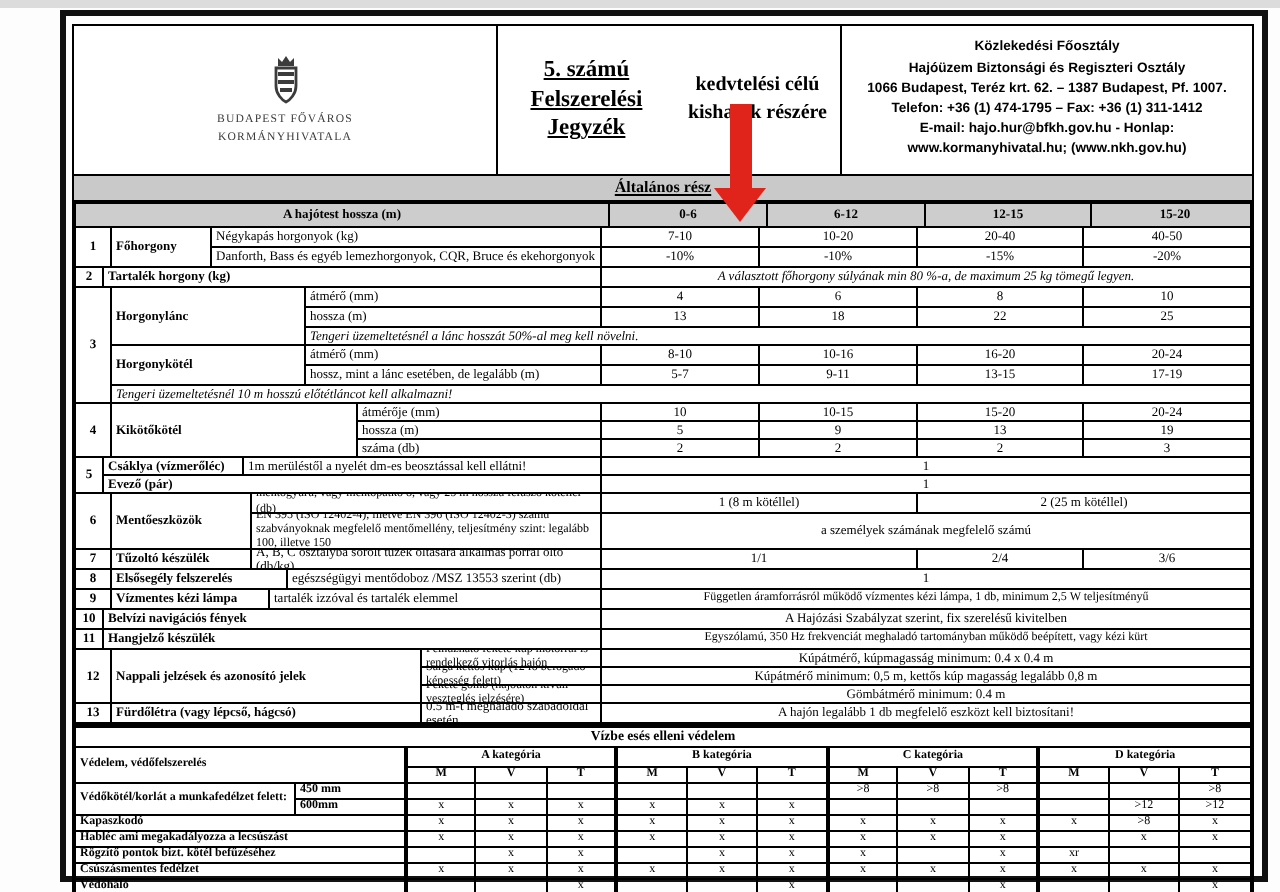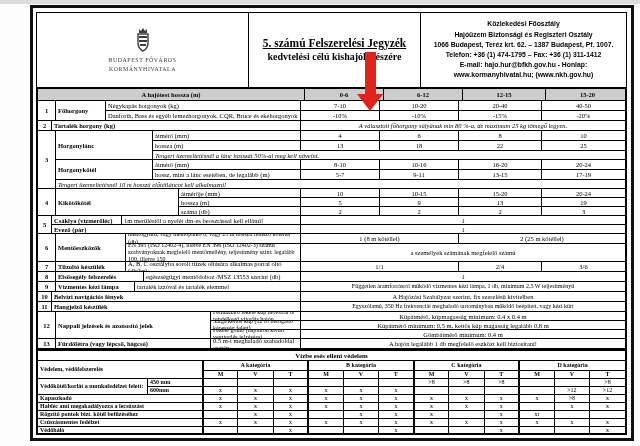--- a/index.html
+++ b/index.html
@@ -6,21 +6,21 @@
   body{width:640px;height:446px;background:#fdfdfd;position:relative;overflow:hidden;
        font-family:"Liberation Serif","DejaVu Serif",serif;color:#000;}
   .topstrip{position:absolute;left:0;top:0;width:640px;height:4px;background:#dcdcdc;}
   .doc{position:absolute;left:30px;top:5px;width:604px;height:436px;background:#fff;
        border:3px solid #111;box-sizing:border-box;padding:4px 3px 0 3px;}
   
   .hd{display:flex;width:591px;height:76px;border:1px solid #000;box-sizing:border-box;}
   .hbox{box-sizing:border-box;height:100%;}
   .hleft{width:212px;border-right:1px solid #000;display:flex;flex-direction:column;
          align-items:center;justify-content:center;}
-  .hmid{width:172px;border-right:1px solid #000;display:flex;flex-direction:column;
+  .hmid{width:172px;border-right:1px solid #000;display:flex;flex-direction:row;
         align-items:center;justify-content:center;text-align:center;}
   .hright{flex:1;display:flex;flex-direction:column;align-items:center;justify-content:center;
           text-align:center;font-weight:bold;font-size:6.8px;line-height:1.5;font-family:"Liberation Sans",sans-serif;}
   .orgname{font-size:5.8px;letter-spacing:.6px;color:#3c3c3c;text-align:center;line-height:1.5;margin-top:3px;}
   .t1{font-size:11.5px;font-weight:bold;text-decoration:underline;line-height:1.3;}
   .t2{font-size:10px;font-weight:bold;line-height:1.4;}
   
   .band{width:591px;height:13px;background:#c9c9c9;border:1px solid #000;border-top:none;
         box-sizing:border-box;text-align:center;font-size:8px;font-weight:bold;
         text-decoration:underline;line-height:12px;}
@@ -98,20 +98,21 @@
     <div class="hbox hright">
       <div>Közlekedési Főosztály</div>
       <div>Hajóüzem Biztonsági és Regiszteri Osztály</div>
       <div>1066 Budapest, Teréz krt. 62. – 1387 Budapest, Pf. 1007.</div>
       <div>Telefon: +36 (1) 474-1795 – Fax: +36 (1) 311-1412</div>
       <div>E-mail: hajo.hur@bfkh.gov.hu - Honlap:</div>
       <div>www.kormanyhivatal.hu; (www.nkh.gov.hu)</div>
     </div>
   </div>
 
+  <div class="band">Általános rész</div>
 
   <div class="arrow">
     <div class="shaft"></div>
     <div class="head"></div>
   </div>
 
   <div class="mt">
 
     <div class="grp h11 gray">
       <div class="cell gl249 ctr bold" style="width:267px;">A hajótest hossza (m)</div>

